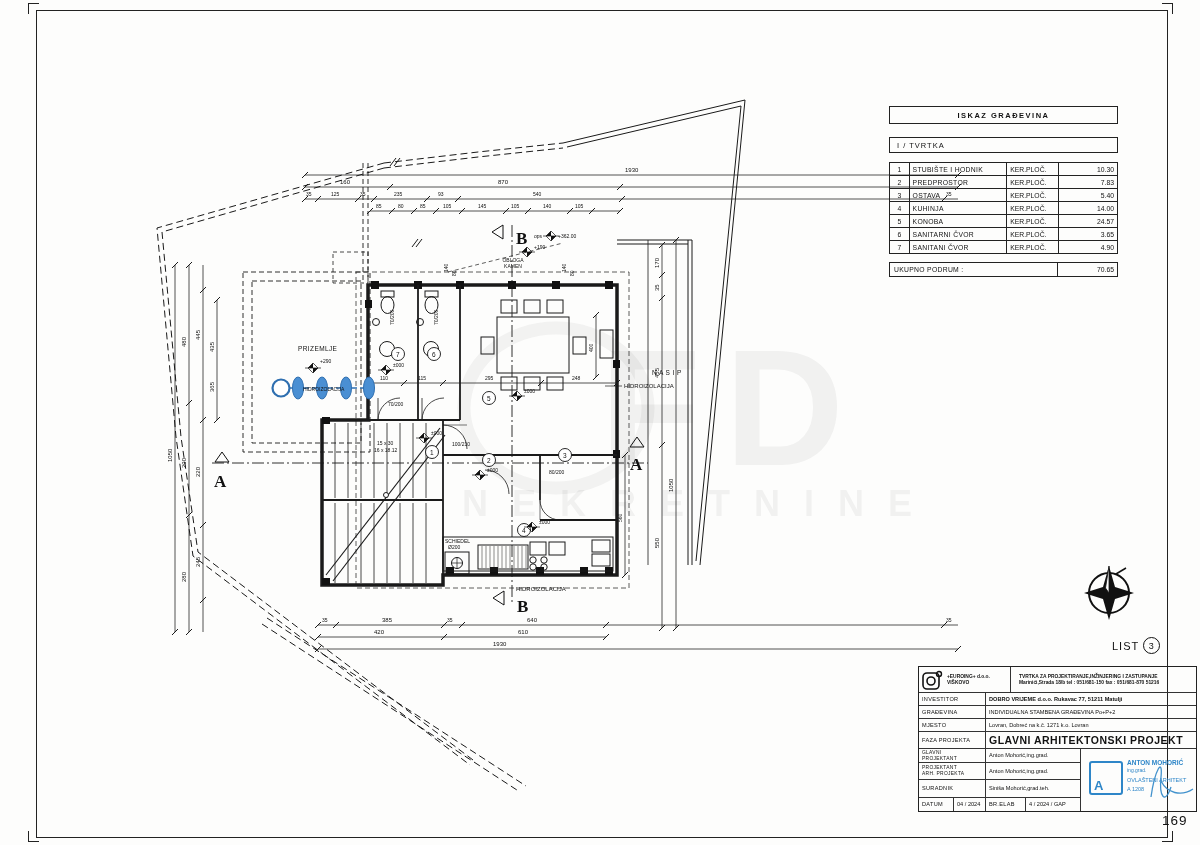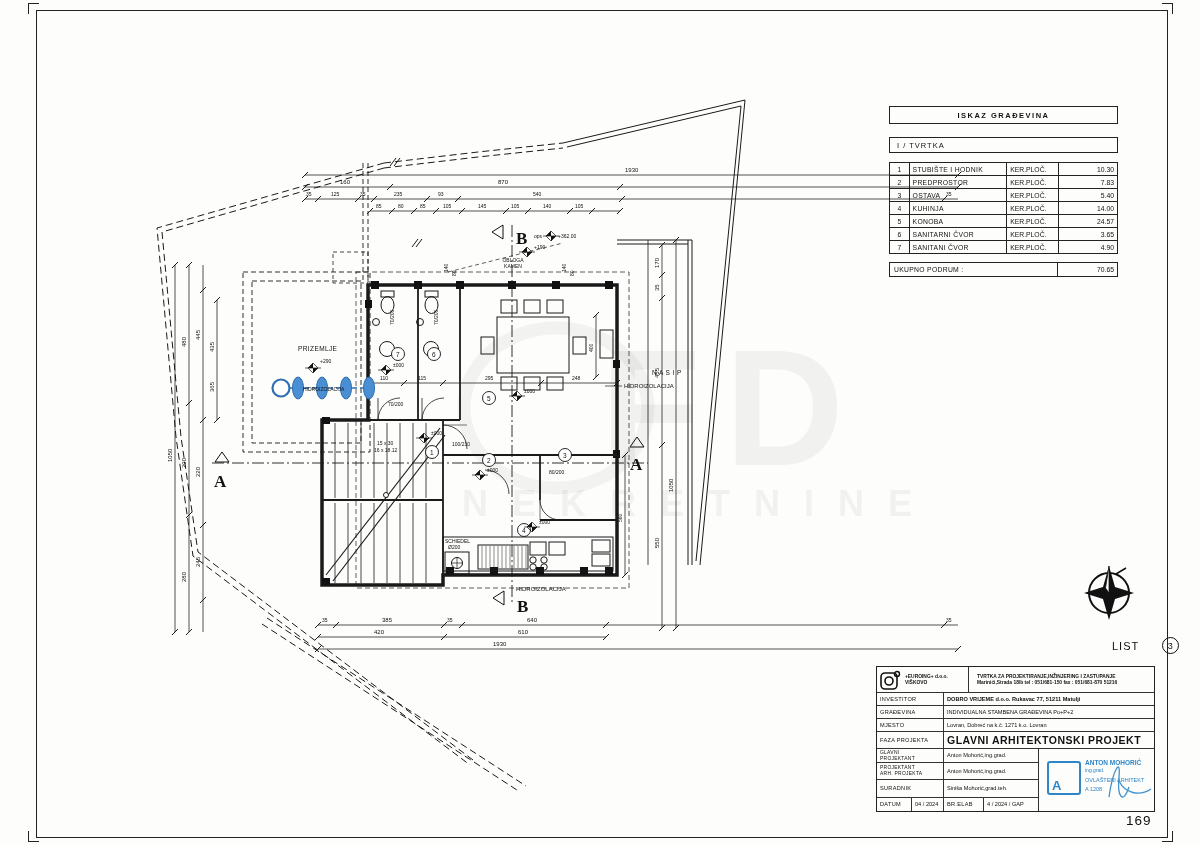--- a/index.html
+++ b/index.html
@@ -28,38 +28,38 @@
   table.at td{border:0.9px solid #222;height:12px;padding:0 3px;font-size:6.8px;white-space:nowrap;}
   td.c-num{width:14px;text-align:center;} td.c-name{width:94px;letter-spacing:.3px;}
   td.c-fin{width:46px;} td.c-area{width:58px;text-align:right;}
   .at-total{margin-top:8px;display:flex;border:1.1px solid #222;height:13px;font-size:6.8px;}
   .at-total .l{flex:0 0 163px;border-right:0.9px solid #222;display:flex;align-items:center;padding-left:4px;letter-spacing:.3px;}
   .at-total .v{flex:1;display:flex;align-items:center;justify-content:flex-end;padding-right:3px;}
   
   .northbox{position:absolute;left:1082px;top:564px;width:54px;height:56px;}
   .dtitle{position:absolute;left:884px;top:601px;font-family:"Liberation Serif",serif;font-weight:bold;}
   .dtitle .t1{font-size:19px;letter-spacing:.5px;} .dtitle .t2{font-size:15px;margin-top:1px;}
-  .listbox{position:absolute;left:1112px;top:637px;display:flex;align-items:center;gap:23px;
+  .listbox{position:absolute;left:1112px;top:637px;display:flex;align-items:center;gap:4px;
            font-size:11px;letter-spacing:1px;}
   .circ{width:15px;height:15px;border:1.4px solid #111;border-radius:50%;display:flex;
         align-items:center;justify-content:center;font-size:9px;}
   
-  .tblock{position:absolute;left:876px;top:666px;width:277px;height:144px;border:1.2px solid #222;}
+  .tblock{position:absolute;left:918px;top:666px;width:277px;height:144px;border:1.2px solid #222;}
   .tb{position:absolute;box-sizing:border-box;border-right:0.8px solid #333;border-bottom:0.8px solid #333;
       overflow:hidden;display:flex;align-items:center;padding:1px 3px;font-size:5.6px;line-height:1.15;}
   .tb.lab{letter-spacing:.3px;}
   .tb.big{font-size:10.5px;font-weight:bold;letter-spacing:.5px;}
   .tb.co{flex-direction:column;align-items:flex-start;justify-content:center;font-weight:bold;font-size:4.9px;}
   .tb.logo{gap:3px;}
   .tb .two{display:flex;flex-direction:column;font-size:4.9px;}
   .stamp{position:absolute;box-sizing:border-box;left:162px;top:82px;width:115px;height:62px;}
   .st-sq{position:absolute;left:8px;top:12px;width:30px;height:30px;border:2px solid #2e86c8;border-radius:3px;}
   .st-sq span{position:absolute;left:3px;bottom:0px;color:#2e86c8;font-weight:bold;font-size:13px;}
   .st-t{position:absolute;left:46px;color:#2e86c8;white-space:nowrap;}
-  .pageno{position:absolute;left:1126px;top:813px;font-size:13.5px;letter-spacing:1px;}
+  .pageno{position:absolute;left:1162px;top:813px;font-size:13.5px;letter-spacing:1px;}
 </style>
 </head>
 <body>
 
 <div class="sheet">
 
   <svg class="plan" width="1200" height="845" viewBox="0 0 1200 845">
     <defs>
       <g id="tk">
           <line x1="-3" y1="3" x2="3" y2="-3" stroke="#1a1a1a" stroke-width="1"></line>

